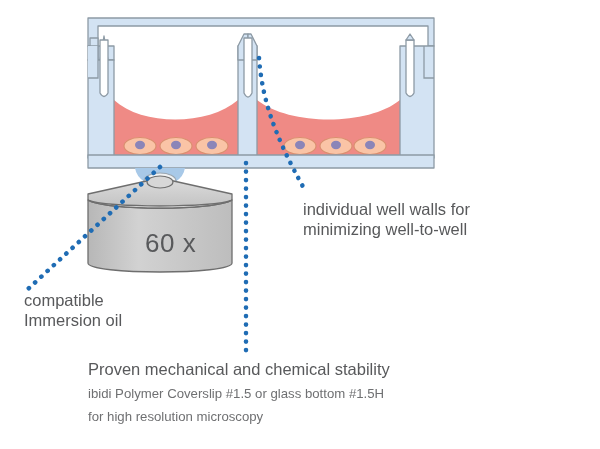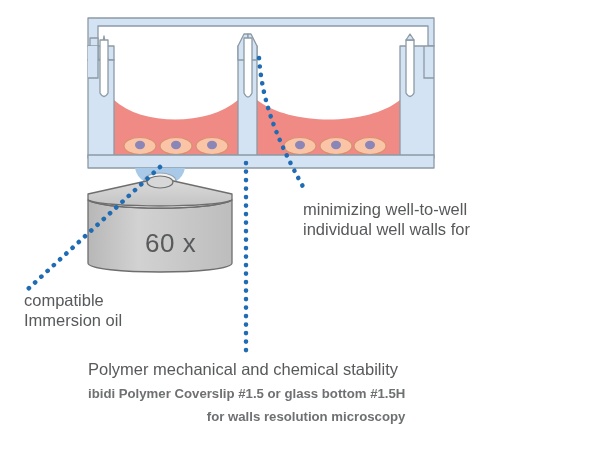--- a/index.html
+++ b/index.html
@@ -34,23 +34,22 @@
   }
   .callout-heading {
     font-size: 16.5px;
     color: #58595b;
     font-weight: 400;
     white-space: nowrap;
   }
   .callout-sub {
     font-size: 13.2px;
     color: #6f7072;
-    font-weight: 700;
+    font-weight: 400;
     white-space: nowrap;
-    text-align: right;
   }
   #callout-well-walls {
     left: 303px;
     top: 199px;
   }
   #callout-immersion {
     left: 24px;
     top: 290px;
   }
   #callout-stability {
@@ -169,28 +168,28 @@
     </g>
 
     <g>
       <path d="M259,58 C262,96 272,132 306,192" fill="none" stroke="#1f6cb4" stroke-width="4.6" stroke-linecap="round" stroke-dasharray="0.1 8.4"></path>
     </g>
   </svg>
 
   <div class="lens-label">60 x</div>
 
   <div class="label-block" id="callout-well-walls">
+    <div class="callout-heading">individual well walls for</div>
     <div class="callout-heading">minimizing well-to-well</div>
-    <div class="callout-heading">individual well walls for</div>
   </div>
 
   <div class="label-block" id="callout-immersion">
     <div class="callout-heading">compatible</div>
     <div class="callout-heading">Immersion oil</div>
   </div>
 
   <div class="label-block" id="callout-stability">
-    <div class="callout-heading">Polymer mechanical and chemical stability</div>
+    <div class="callout-heading">Proven mechanical and chemical stability</div>
     <div class="callout-sub">ibidi Polymer Coverslip #1.5 or glass bottom #1.5H</div>
-    <div class="callout-sub">for walls resolution microscopy</div>
+    <div class="callout-sub">for high resolution microscopy</div>
   </div>
 
 </div>
 
 </body></html>

